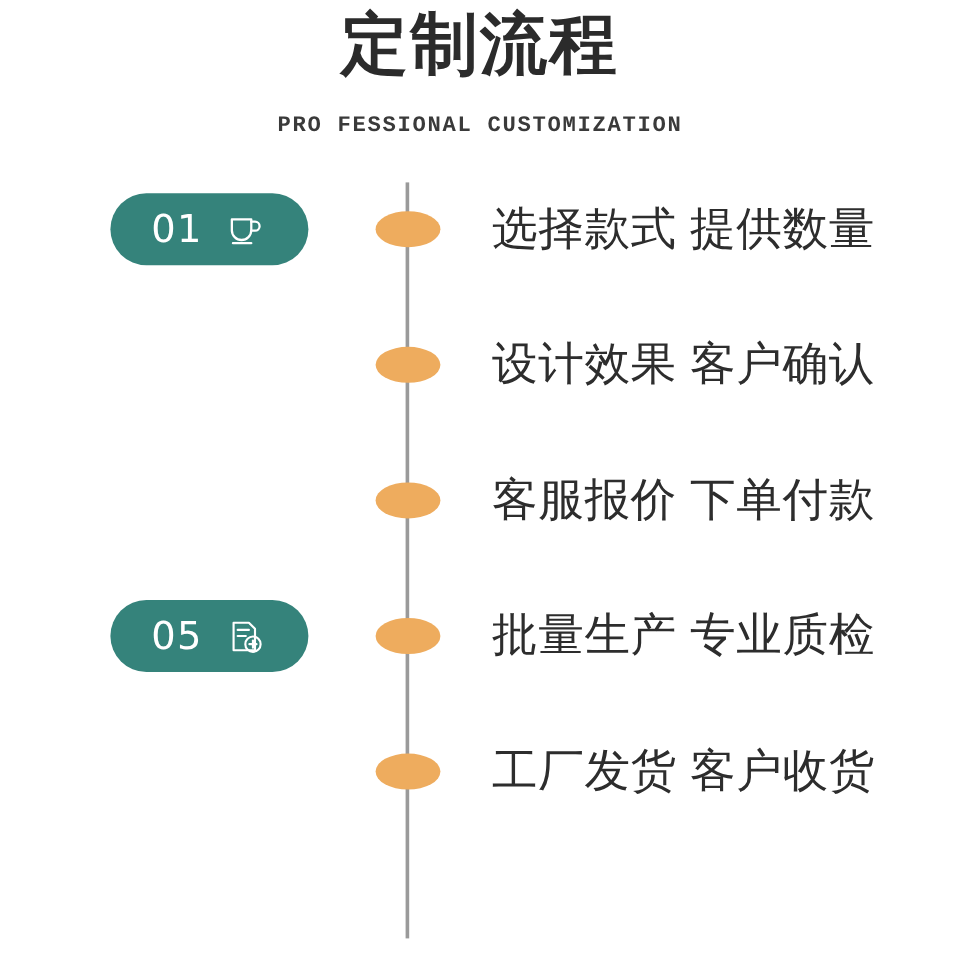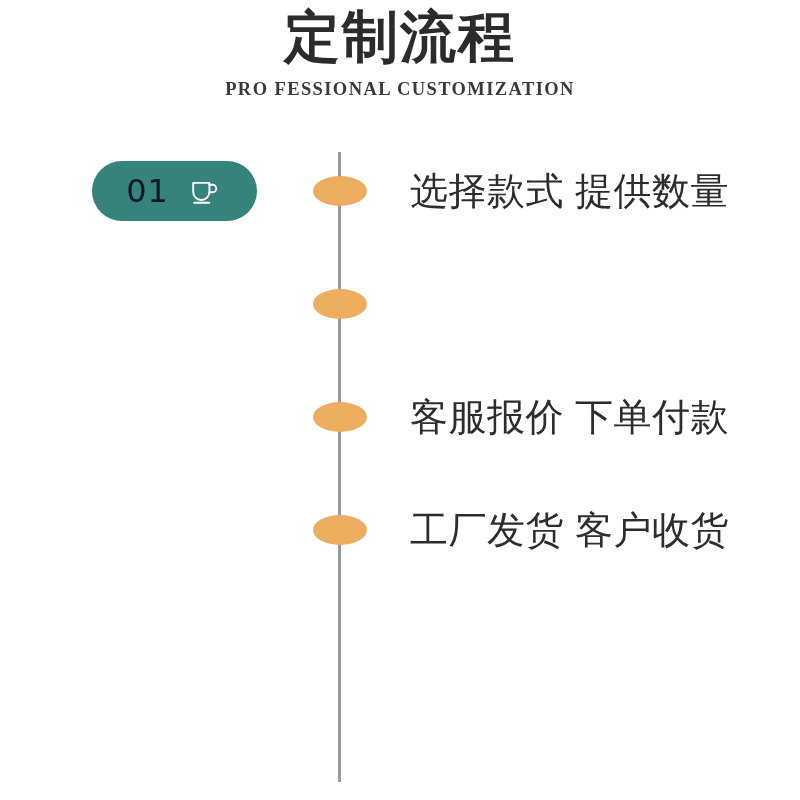--- a/index.html
+++ b/index.html
@@ -27,28 +27,28 @@
     margin: 0;
     padding-top: 6px;
     font-size: 56px;
     line-height: 62px;
     font-weight: bold;
     color: #2b2b2b;
     letter-spacing: 2px;
     font-family: "Liberation Sans", "DejaVu Sans", sans-serif;
   }
   .sub-title {
-    margin: 0;
+    margin: 16px;
     padding-top: 10px;
     font-size: 18.5px;
     line-height: 22px;
     font-weight: bold;
     color: #3a3a3a;
     letter-spacing: 1.4px;
-    font-family: Liberation Serif, serif;
+    font-family: Liberation Mono, monospace;
   }
 
   
   .rail {
     position: absolute;
     left: 338px;
     top: 152px;
     width: 3px;
     height: 630px;
     background: #9a9a9a;
@@ -79,21 +79,21 @@
     border-radius: 30px;
     background: #35837b;
     display: flex;
     align-items: center;
     justify-content: center;
     gap: 16px;
     box-sizing: border-box;
     padding: 0 12px;
   }
   .badge-num {
-    color: #0f172a;
+    color: #ffffff;
     font-size: 32px;
     line-height: 32px;
     font-weight: 500;
     letter-spacing: 1px;
     font-family: "DejaVu Sans", sans-serif;
   }
   .badge-icon {
     width: 38px;
     height: 38px;
     display: flex;
@@ -150,26 +150,44 @@
         </svg>
       </span>
     </div>
     <div class="node"></div>
     <div class="step-label">选择款式 提供数量</div>
   </div>
 
 
   <div class="step-row">
     <div class="node"></div>
+    <div class="step-label">设计效果 客户确认</div>
   </div>
 
   <div class="step-row">
     <div class="node"></div>
     <div class="step-label">客服报价 下单付款</div>
   </div>
 
+  <div class="step-row">
+    <div class="badge">
+      <span class="badge-num">05</span>
+      <span class="badge-icon">
+        <svg viewBox="0 0 40 40" width="34" height="34" fill="none" stroke="#ffffff" stroke-width="2.1" stroke-linecap="round" stroke-linejoin="round">
+          <path d="M9 7 h15 l6 6 v21 h-21 z"></path>
+          <path d="M13 14 h11"></path>
+          <path d="M13 20 h8"></path>
+          <circle cx="28" cy="28" r="7.5"></circle>
+          <path d="M24.5 28 h7"></path>
+          <path d="M28 24.5 v7"></path>
+        </svg>
+      </span>
+    </div>
+    <div class="node"></div>
+    <div class="step-label">批量生产 专业质检</div>
+  </div>
 
   <div class="step-row">
     <div class="node"></div>
     <div class="step-label">工厂发货 客户收货</div>
   </div>
 
 </div>
 
 </body></html>

